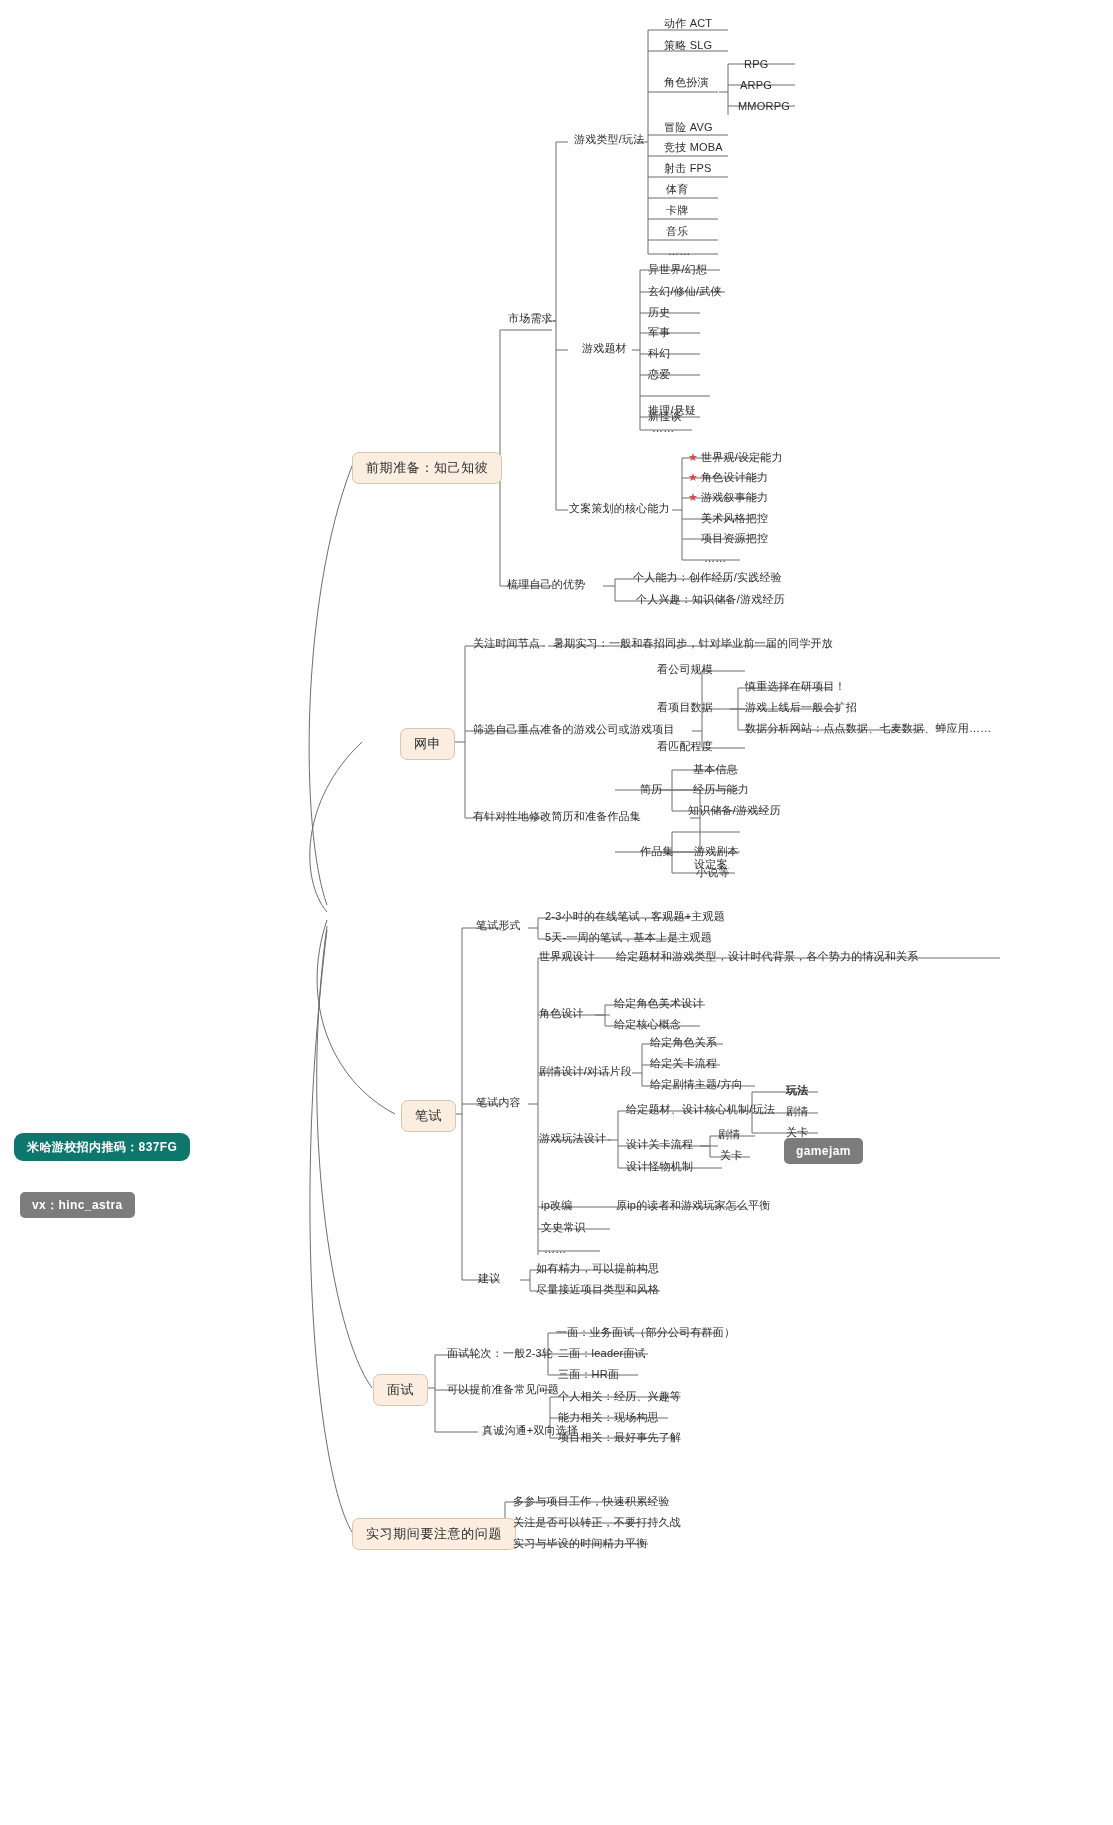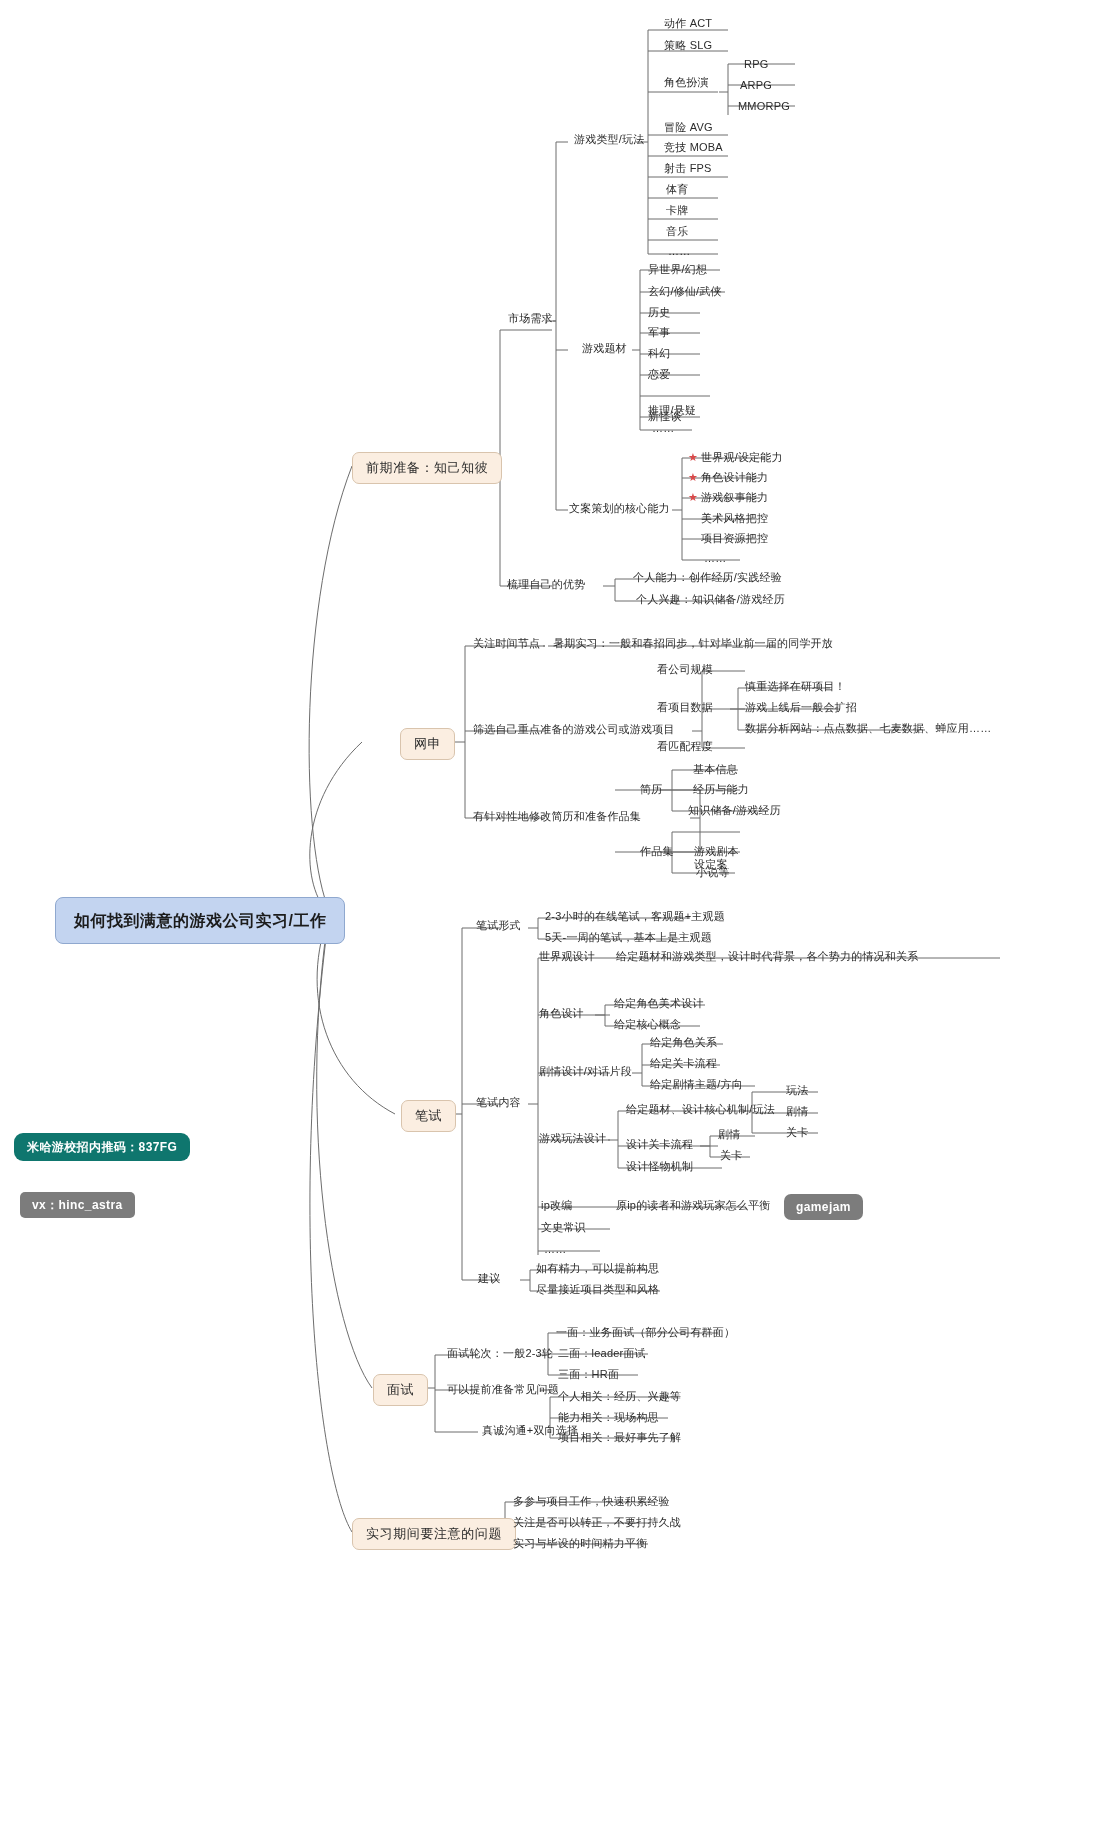--- a/index.html
+++ b/index.html
@@ -269,25 +269,24 @@
       <path d="M550 1438 L675 1438"></path>
 
       <path d="M492 1532 L505 1532"></path>
       <path d="M505 1502 L505 1544"></path>
       <path d="M505 1502 L655 1502"></path>
       <path d="M505 1523 L650 1523"></path>
       <path d="M505 1544 L648 1544"></path>
     </g>
   </svg>
 
-  <div class="node root" style="left:55px;top:897px;">如何找到满意的游戏公司实习/工作</div>
 
   <div class="node tag" style="left:14px;top:1133px;">米哈游校招内推码：837FG</div>
   <div class="node tag-sm" style="left:20px;top:1192px;">vx：hinc_astra</div>
-  <div class="node tag-sm" style="left:784px;top:1194px;border-radius:7px;">gamejam</div>
+  <div class="node tag-sm" style="left:784px;top:1138px;">gamejam</div>
 
   <div class="node l1" style="left:352px;top:452px;">前期准备：知己知彼</div>
   <div class="node l1" style="left:400px;top:728px;">网申</div>
   <div class="node l1" style="left:401px;top:1100px;">笔试</div>
   <div class="node l1" style="left:373px;top:1374px;">面试</div>
   <div class="node l1" style="left:352px;top:1518px;">实习期间要注意的问题</div>
 
   <div class="node leaf" style="left:504px;top:310px;">市场需求</div>
   <div class="node leaf" style="left:570px;top:131px;">游戏类型/玩法</div>
 
@@ -375,21 +374,21 @@
   <div class="node leaf" style="left:535px;top:1063px;">剧情设计/对话片段</div>
   <div class="node leaf" style="left:646px;top:1034px;">给定角色关系</div>
   <div class="node leaf" style="left:646px;top:1055px;">给定关卡流程</div>
   <div class="node leaf" style="left:646px;top:1076px;">给定剧情主题/方向</div>
 
   <div class="node leaf" style="left:535px;top:1130px;">游戏玩法设计</div>
   <div class="node leaf" style="left:622px;top:1101px;">给定题材、设计核心机制/玩法</div>
   <div class="node leaf" style="left:622px;top:1136px;">设计关卡流程</div>
   <div class="node leaf" style="left:622px;top:1158px;">设计怪物机制</div>
 
-  <div class="node leaf" style="left:782px;top:1082px;">玩法</div>
+  <div class="node leaf" style="left:782px;top:1082px;font-weight:bold;">玩法</div>
   <div class="node leaf" style="left:782px;top:1103px;">剧情</div>
   <div class="node leaf" style="left:782px;top:1124px;">关卡</div>
 
   <div class="node leaf" style="left:714px;top:1126px;">剧情</div>
   <div class="node leaf" style="left:716px;top:1147px;">关卡</div>
 
   <div class="node leaf" style="left:537px;top:1197px;">ip改编</div>
   <div class="node leaf" style="left:612px;top:1197px;">原ip的读者和游戏玩家怎么平衡</div>
   <div class="node leaf" style="left:537px;top:1219px;">文史常识</div>
   <div class="node leaf" style="left:540px;top:1241px;">……</div>

